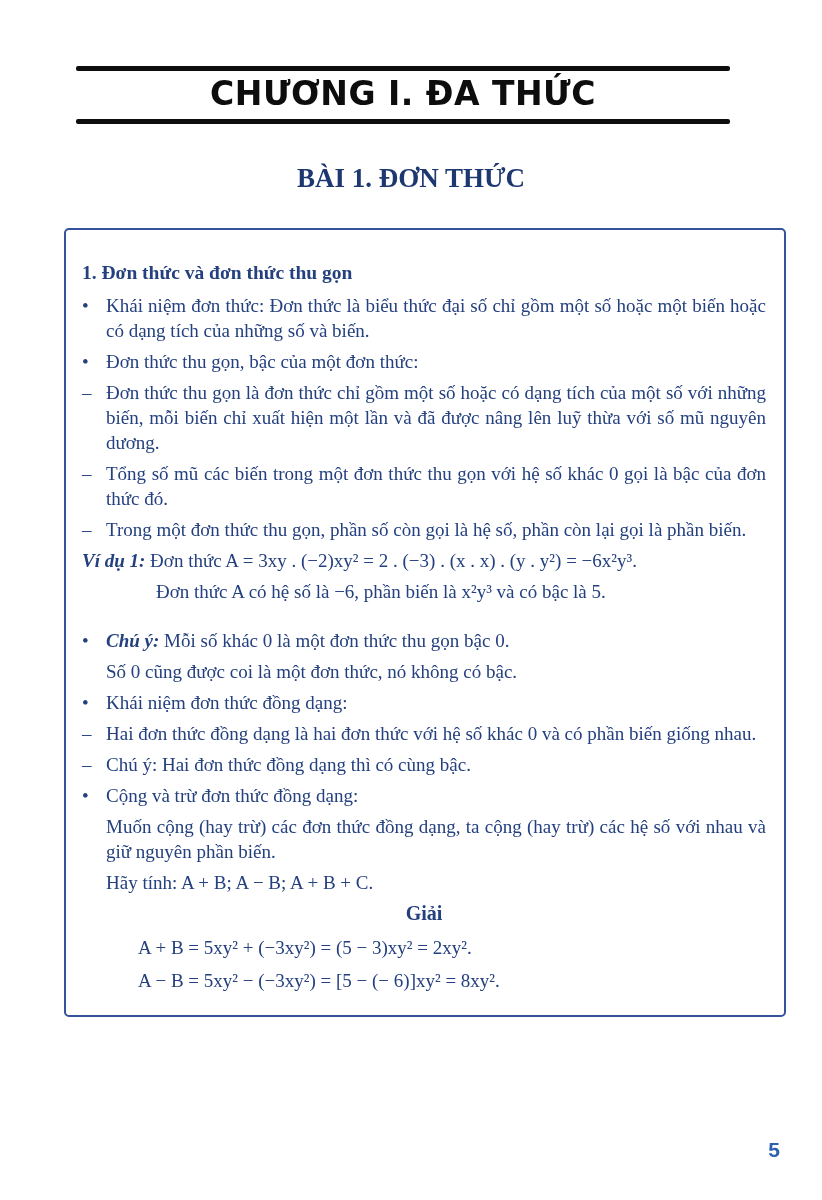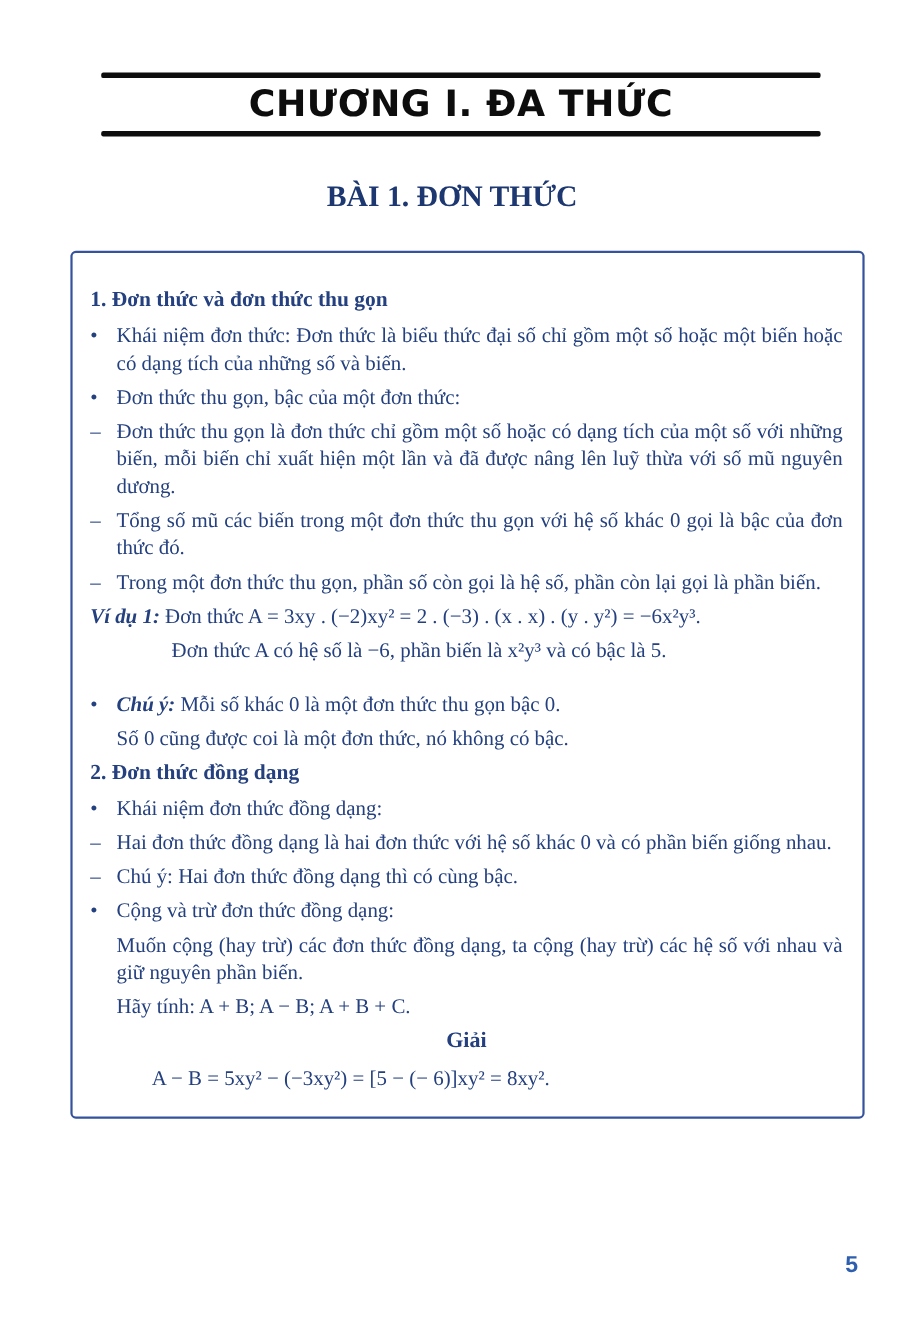--- a/index.html
+++ b/index.html
@@ -12,21 +12,21 @@
     position: relative;
     width: 822px; height: 1200px;
     background: #ffffff;
     font-family: "Liberation Serif", serif;
     color: #24407f;
   }
 
   
   .chapter-band {
     position: absolute;
-    top: 66px; left: 92px; width: 654px;
+    top: 66px; left: 76px; width: 654px;
     text-align: center;
   }
   .rule { height: 5px; background: #0d0d0d; border-radius: 2px; }
   .chapter-title {
     font-family: "DejaVu Sans", sans-serif;
     font-weight: bold;
     font-size: 33px;
     letter-spacing: 0.5px;
     color: #0d0d0d;
     padding: 3px 0 6px 0;
@@ -134,21 +134,20 @@
 
     <div class="li">
       <span class="marker">•</span>
       <div class="li-text">
         <span class="note-label">Chú ý:</span>
         <span>Mỗi số khác 0 là một đơn thức thu gọn bậc 0.</span>
       </div>
     </div>
     <div class="indent-sm">Số 0 cũng được coi là một đơn thức, nó không có bậc.</div>
 
-    <div class="sec-heading">2. Đơn thức đồng dạng</div>
 
     <div class="li">
       <span class="marker">•</span>
       <div class="li-text">Khái niệm đơn thức đồng dạng:</div>
     </div>
 
     <div class="li">
       <span class="marker">–</span>
       <div class="li-text">Hai đơn thức đồng dạng là hai đơn thức với hệ số khác 0 và có phần biến giống nhau.</div>
     </div>
@@ -162,19 +161,20 @@
       <span class="marker">•</span>
       <div class="li-text">Cộng và trừ đơn thức đồng dạng:</div>
     </div>
 
     <div class="indent-sm just">Muốn cộng (hay trừ) các đơn thức đồng dạng, ta cộng (hay trừ) các hệ số với nhau và giữ nguyên phần biến.</div>
 
     <div class="indent-sm">Hãy tính: A + B; A − B; A + B + C.</div>
 
     <div class="solution-title">Giải</div>
 
+    <div class="sol-line">A + B = 5xy² + (−3xy²) = (5 − 3)xy² = 2xy².</div>
     <div class="sol-line">A − B = 5xy² − (−3xy²) = [5 − (− 6)]xy² = 8xy².</div>
 
   </div>
 
   <div class="page-number">5</div>
 
 </div>
 
 </body></html>

